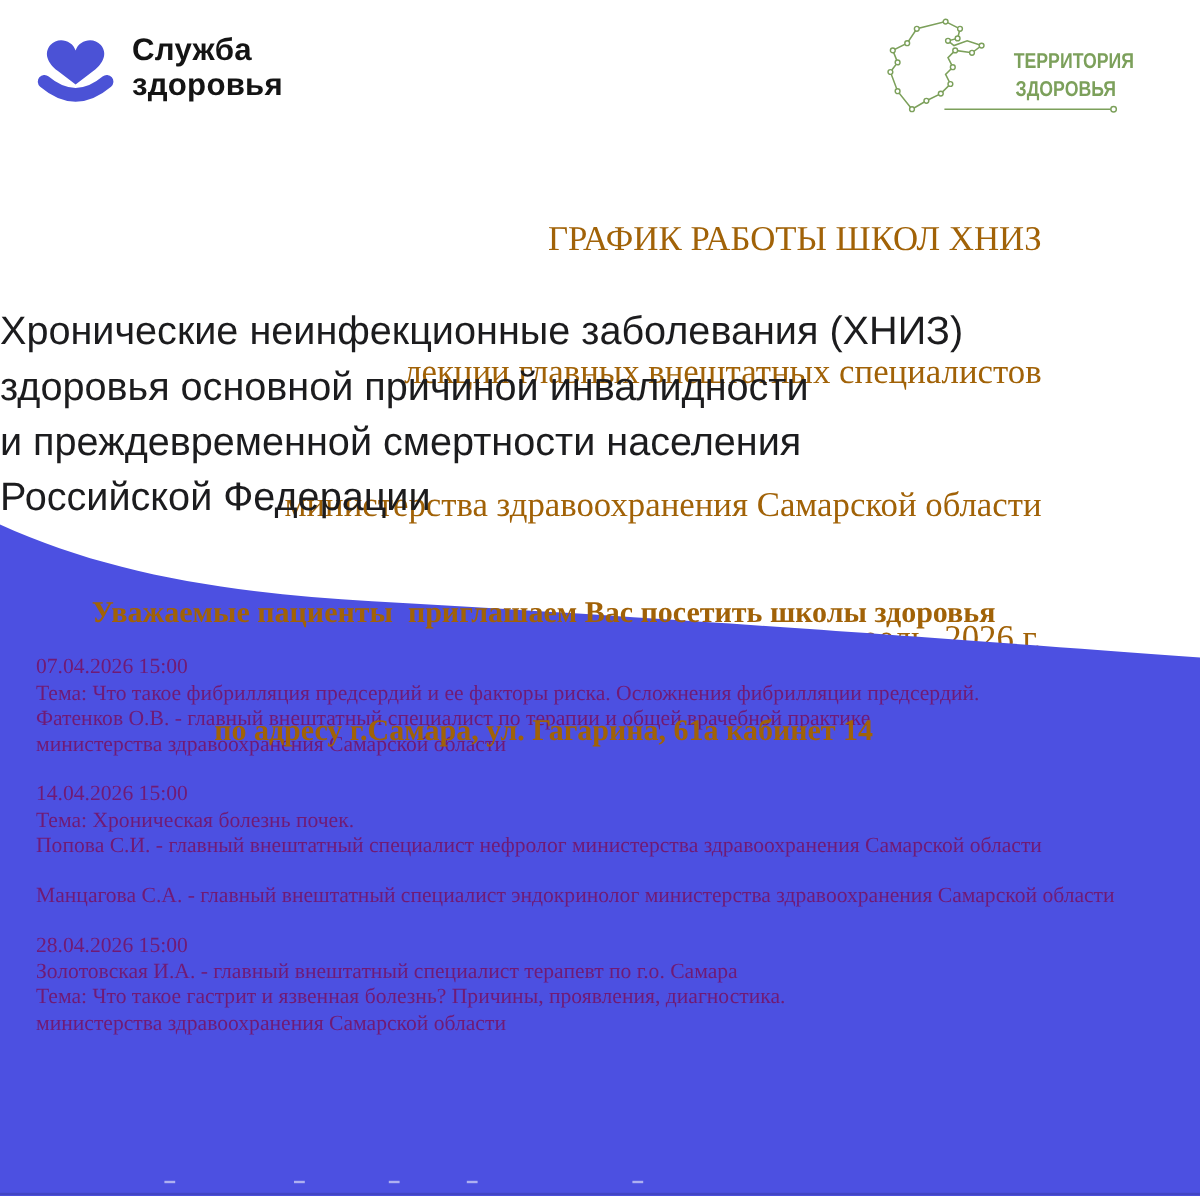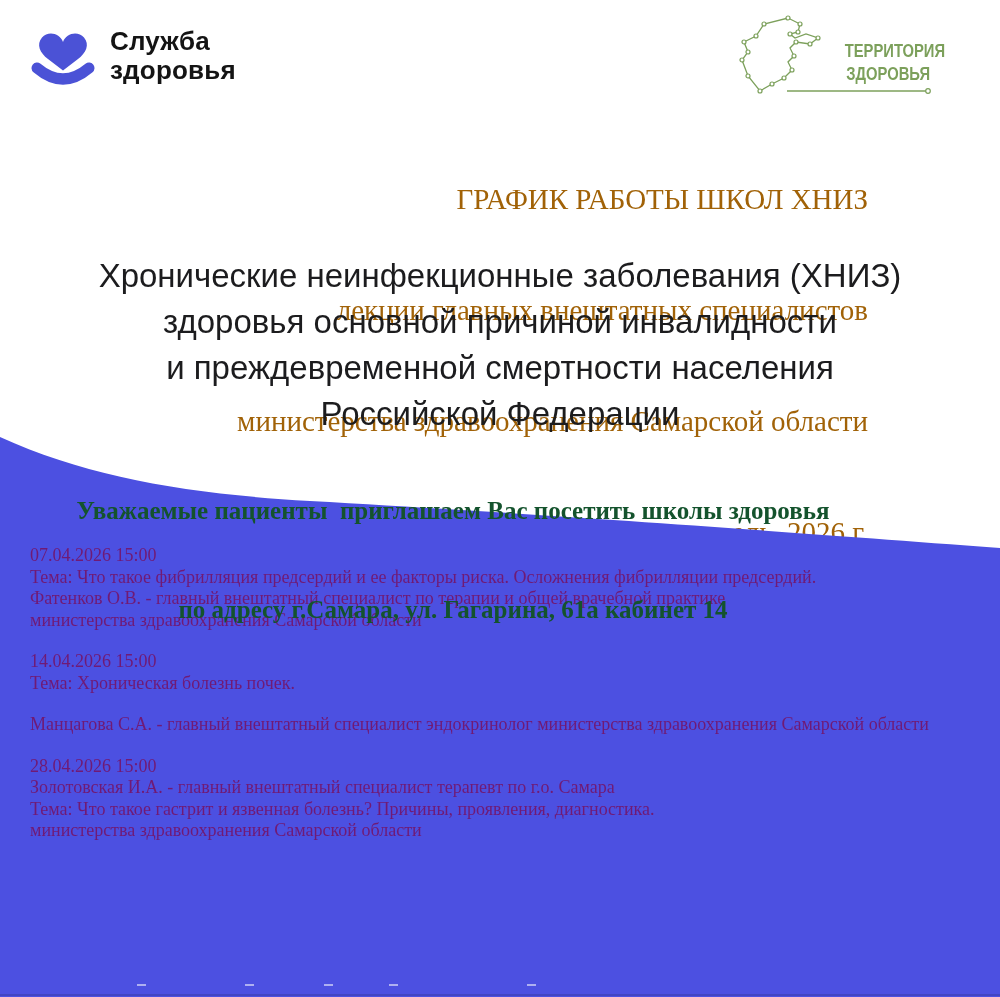--- a/index.html
+++ b/index.html
@@ -34,31 +34,30 @@
   .main-title {
     position: absolute; left: 0; top: 107px; width: 868px;
     text-align: right;
     font-family: "Liberation Serif", serif;
     font-size: 29px; line-height: 37px;
     color: #a16207;
     white-space: pre-wrap;
   }
   .intro-text {
     position: absolute; left: 0; top: 253px; width: 1000px;
-    text-align: center;
     font-family: "Liberation Sans", sans-serif;
     font-size: 33px; line-height: 46px;
     color: #1c1c1e;
   }
   .invitation {
     position: absolute; left: 0; top: 428px; width: 906px;
     text-align: center;
     font-family: "Liberation Serif", serif;
     font-weight: bold; font-size: 25px; line-height: 33px;
-    color: #14532d;
+    color: #a16207;
     white-space: pre-wrap;
     z-index: 3;
   }
   
   .wave-svg { position: absolute; left: 0; top: 0; z-index: 1; }
   .schedule {
     position: absolute; left: 30px; top: 545px; width: 945px;
     font-family: "Liberation Serif", serif;
     font-size: 18px; line-height: 21.5px;
     color: #701a75;
@@ -153,20 +152,21 @@
     <div class="schedule-entry">
       <div>07.04.2026 15:00</div>
       <div>Тема: Что такое фибрилляция предсердий и ее факторы риска. Осложнения фибрилляции предсердий.</div>
       <div>Фатенков О.В. - главный внештатный специалист по терапии и общей врачебной практике</div>
       <div>министерства здравоохранения Самарской области</div>
     </div>
 
     <div class="schedule-entry">
       <div>14.04.2026 15:00</div>
       <div>Тема: Хроническая болезнь почек.</div>
+      <div>Попова С.И. - главный внештатный специалист нефролог министерства здравоохранения Самарской области</div>
     </div>
 
     <div class="schedule-entry">
       <div>Манцагова С.А. - главный внештатный специалист эндокринолог министерства здравоохранения Самарской области</div>
     </div>
 
     <div class="schedule-entry">
       <div>28.04.2026 15:00</div>
       <div>Золотовская И.А. - главный внештатный специалист терапевт по г.о. Самара</div>
       <div>Тема: Что такое гастрит и язвенная болезнь? Причины, проявления, диагностика.</div>

